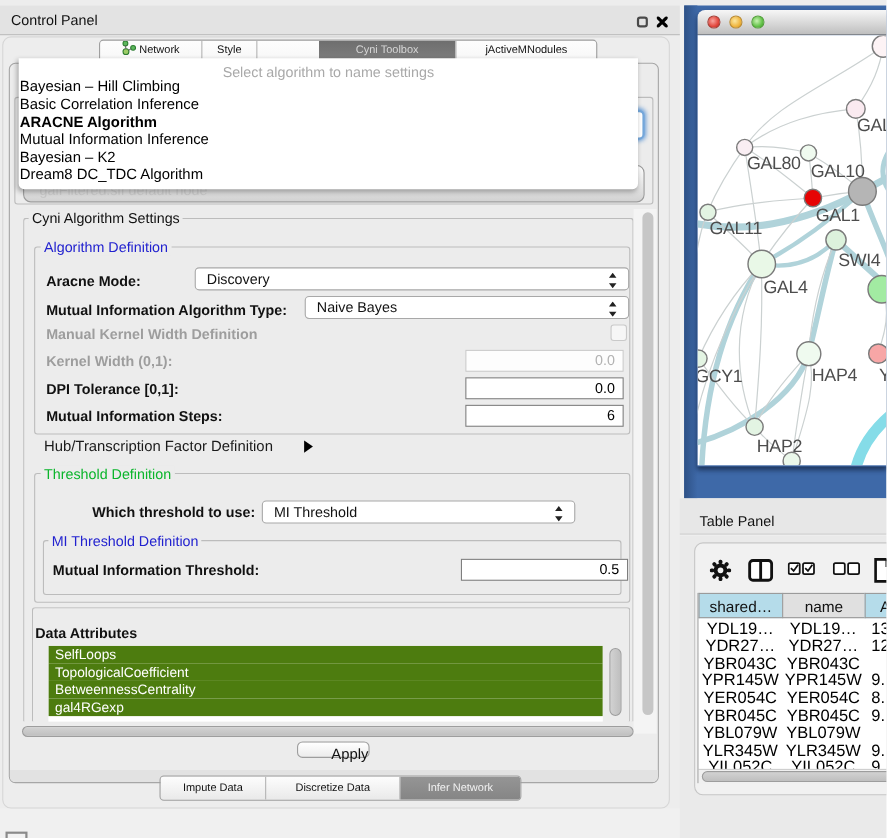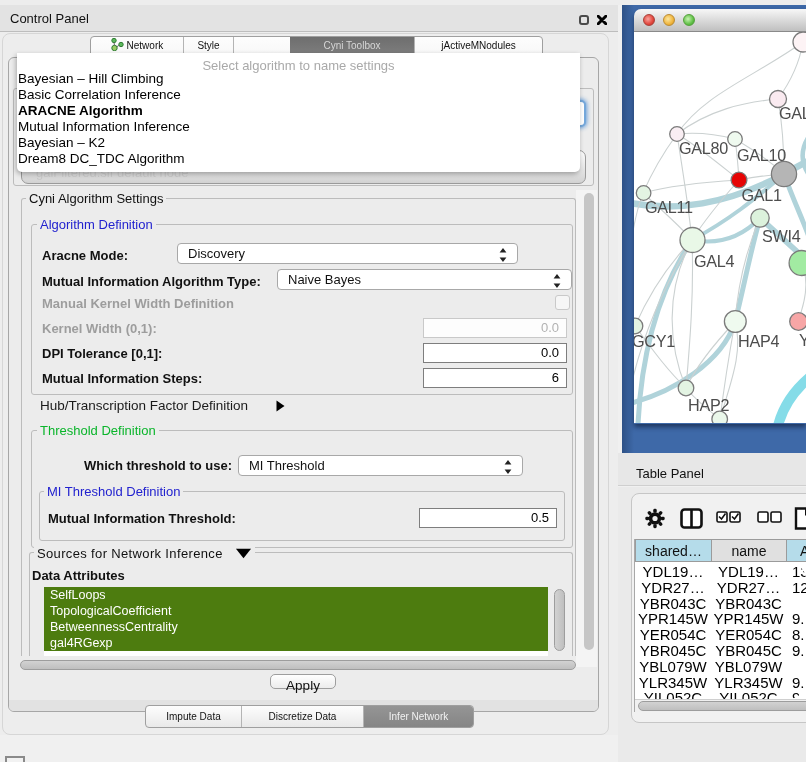--- a/index.html
+++ b/index.html
@@ -29,21 +29,21 @@
 .vtrack { position:absolute; background:#f4f4f4; }
 .thumb { position:absolute; background:linear-gradient(90deg,#d2d2d2,#bfbfbf); border:1px solid #9d9d9d; border-radius:6px; }
 .hthumb { position:absolute; background:linear-gradient(#d2d2d2,#bfbfbf); border:1px solid #9d9d9d; border-radius:5px; }
 #attrlist { left:44px; top:587px; width:504px; height:69px; background:#fff; overflow:hidden; }
 #attrlist .row { height:16px; background:#4d7c0f; color:#fff; font-size:12.5px; padding-left:6px; line-height:16px; }
 #popup { left:17px; top:53px; width:563px; height:119px; background:#fff; border-radius:0 0 5px 5px; box-shadow:-1px 2px 5px rgba(0,0,0,0.30); font-size:13px; color:#000; }
 #popup .hint { position:absolute; top:5px; left:0; width:100%; text-align:center; color:#a9a9a9; }
 #popup .it { position:absolute; left:1px; white-space:nowrap; font-size:13.5px; }
 .ghost { position:absolute; color:rgba(60,60,60,0.10); font-size:13px; white-space:nowrap; z-index:0; }
 #segbot .s { height:21px; line-height:21px; }
-#applybtn { left:270px; top:674px; width:66px; height:15px; border:1px solid #9e9e9e; border-radius:5px; background:linear-gradient(#ffffff,#ececec); font-size:13.5px; color:#111; text-align:center; line-height:21px; }
+#applybtn { left:270px; top:674px; width:66px; height:15px; border:1px solid #9e9e9e; border-radius:5px; background:linear-gradient(#ffffff,#ececec); font-size:13.5px; color:#111; text-align:right; line-height:21px; }
 #topstrip { left:0; top:0; width:806px; height:5px; background:#ededed; }
 #bluearea { left:622px; top:5px; width:184px; height:448px; background:#3e69a8; }
 #bluestrip { left:622px; top:5px; width:12px; height:448px; background:linear-gradient(90deg,#2e5186,#3e69a8); }
 #netwin { left:634px; top:9px; width:172px; height:415px; border-radius:7px 0 0 0; overflow:hidden; box-shadow:0 3px 5px rgba(8,20,45,0.6); }
 #nettitle { width:172px; height:23px; background:linear-gradient(#f7f7f7,#bfbfbf); border-bottom:1px solid #8a8a8a; position:relative; }
 .tl { position:absolute; top:5px; width:12px; height:12px; border-radius:50%; }
 #netcanvas { width:172px; height:391px; background:#fff; position:relative; overflow:hidden; }
 #tablebar { left:618px; top:453px; width:188px; height:33px; background:#e7e7e7; border-bottom:1px solid #cfcfcf; }
 #tablebar .t { position:absolute; left:18px; top:13px; font-size:13px; color:#111; }
 #tbg { left:618px; top:487px; width:188px; height:275px; background:#eaeaea; }
@@ -90,21 +90,21 @@
 <div class="vtrack abs" style="left:576px; top:190px; width:21px; height:477px;"></div>
 <div class="thumb abs" style="left:584px; top:193px; width:10px; height:457px; background:#c6c6c6; border:none;"></div>
 <div class="hthumb abs" style="left:20px; top:660px; width:556px; height:10px;"></div>
 
 <div class="group abs" style="left:21px; top:198px; width:555px; height:458px; border-bottom:none; border-radius:3px 3px 0 0;"></div>
 <div class="gtitle abs" style="left:26px; top:191px; color:#111;">Cyni Algorithm Settings</div>
 
 <div class="group abs" style="left:31px; top:224px; width:542px; height:171px;"></div>
 <div class="gtitle abs" style="left:37px; top:217px;"><span class="blue">Algorithm Definition</span></div>
 <div class="lab abs" style="left:42px; top:248px;">Aracne Mode:</div>
-<div class="combo abs" style="left:177px; top:243px; width:341px;padding-left:44px;">
+<div class="combo abs" style="left:177px; top:243px; width:395px;padding-left:44px;">
       <span class="cv">Discovery</span>
       <svg class="abs" style="right:10px; top:3.5px;" width="8" height="14" viewBox="0 0 8 14">
         <path d="M4 0 L7.4 4.6 L0.6 4.6 Z M4 14 L7.4 9.4 L0.6 9.4 Z" fill="#222"></path>
       </svg>
     </div>
 <div class="lab abs" style="left:42px; top:274px;">Mutual Information Algorithm Type:</div>
 <div class="combo abs" style="left:277px; top:269px; width:295px;">
       <span class="cv">Naive Bayes</span>
       <svg class="abs" style="right:10px; top:3.5px;" width="8" height="14" viewBox="0 0 8 14">
         <path d="M4 0 L7.4 4.6 L0.6 4.6 Z M4 14 L7.4 9.4 L0.6 9.4 Z" fill="#222"></path>
@@ -128,26 +128,23 @@
 <div class="lab abs" style="left:82px; top:458px; width:150px; text-align:right;">Which threshold to use:</div>
 <div class="combo abs" style="left:238px; top:455px; width:285px;">
       <span class="cv">MI Threshold</span>
       <svg class="abs" style="right:10px; top:3.5px;" width="8" height="14" viewBox="0 0 8 14">
         <path d="M4 0 L7.4 4.6 L0.6 4.6 Z M4 14 L7.4 9.4 L0.6 9.4 Z" fill="#222"></path>
       </svg>
     </div>
 <div class="group abs" style="left:39px; top:491px; width:526px; height:50px;"></div>
 <div class="gtitle abs" style="left:44px; top:484px;"><span class="blue">MI Threshold Definition</span></div>
 <div class="lab abs" style="left:48px; top:511px;">Mutual Information Threshold:</div>
-<div class="field abs" style="left:419px; top:508px; width:138px;">0.5</div>
+<div class="field abs" style="left:419px; top:508px; width:152px;">0.5</div>
 
 <div class="group abs" style="left:29px; top:552px; width:544px; height:104px; border-bottom:none; border-radius:3px 3px 0 0;"></div>
-<div class="gtitle abs" style="left:34px; top:546px; color:#111; letter-spacing:0.35px;">Sources for Network Inference    <svg width="17" height="11" viewBox="0 0 18 11" style="vertical-align:-1px">
-        <path d="M1 0.5 L17 0.5 L9 10.5 Z" fill="#000"></path>
-      </svg></div>
 <div class="lab abs" style="left:32px; top:568px;">Data Attributes</div>
 <div id="attrlist" class="abs">
   <div class="row">SelfLoops</div>
   <div class="row">TopologicalCoefficient</div>
   <div class="row">BetweennessCentrality</div>
   <div class="row">gal4RGexp</div>
 </div>
 <div class="thumb abs" style="left:554px; top:589px; width:11px; height:62px;"></div>
 
 <div id="popup" class="abs">
@@ -287,21 +284,21 @@
       <path d="M2 1.5 H12 L18 7.5 V21.5 H2 Z" fill="#fff" stroke="#111" stroke-width="2.4"></path>
       <path d="M12 1.5 V7.5 H18" fill="none" stroke="#111" stroke-width="2"></path>
     </svg>
 
 <div class="abs" style="left:635px; top:562px; width:171px; height:137px; background:#fff;"></div>
 <div class="hcell" style="left:635px; width:76px; background:#b5dcea;">shared…</div>
 <div class="hcell" style="left:711px; width:75px; background:#e0e0e0;">name</div>
 <div class="hcell" style="left:786px; width:20px; background:#b5dcea;">
       <span style="position:absolute; left:13px;">A</span>
     </div>
-<div class="abs" style="left:635px; top:562px; width:171px; height:137px; overflow:hidden;border-radius:18px;">
+<div class="abs" style="left:635px; top:562px; width:171px; height:137px; overflow:hidden;">
   <div class="trow" style="top:1px;">
         <span class="tc" style="left:0; width:76px;">YDL19…</span>
         <span class="tc" style="left:76px; width:75px;">YDL19…</span>
         <span class="tc" style="left:157px;">13</span>
       </div>
   <div class="trow" style="top:16.8px;">
         <span class="tc" style="left:0; width:76px;">YDR27…</span>
         <span class="tc" style="left:76px; width:75px;">YDR27…</span>
         <span class="tc" style="left:157px;">12</span>
       </div>

